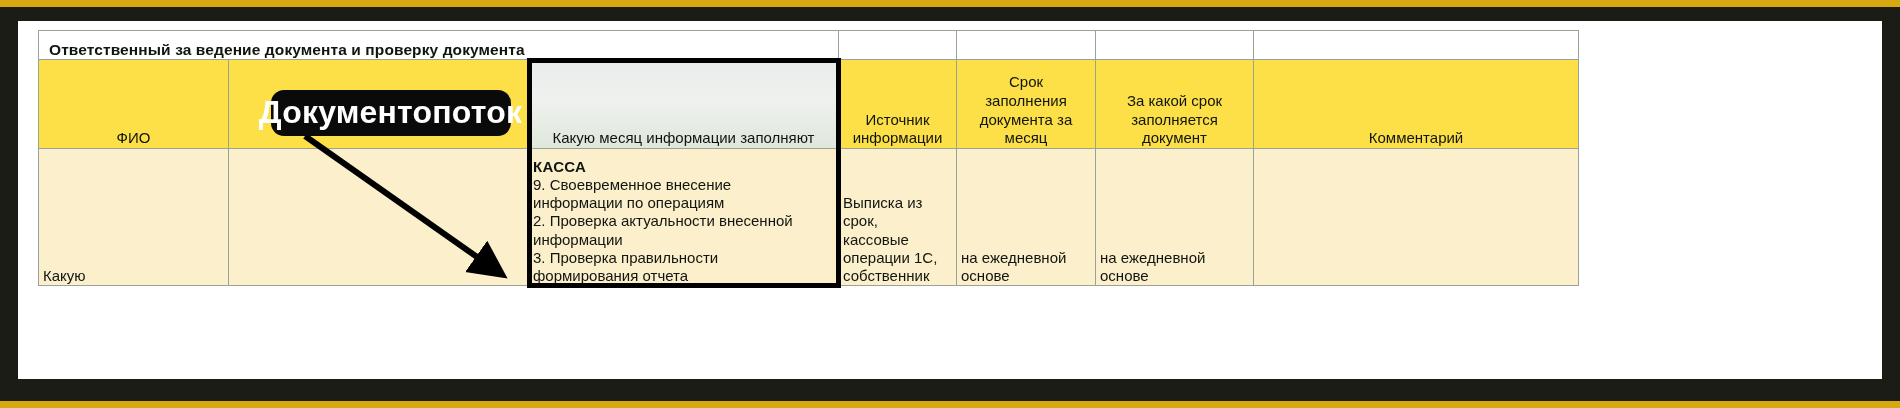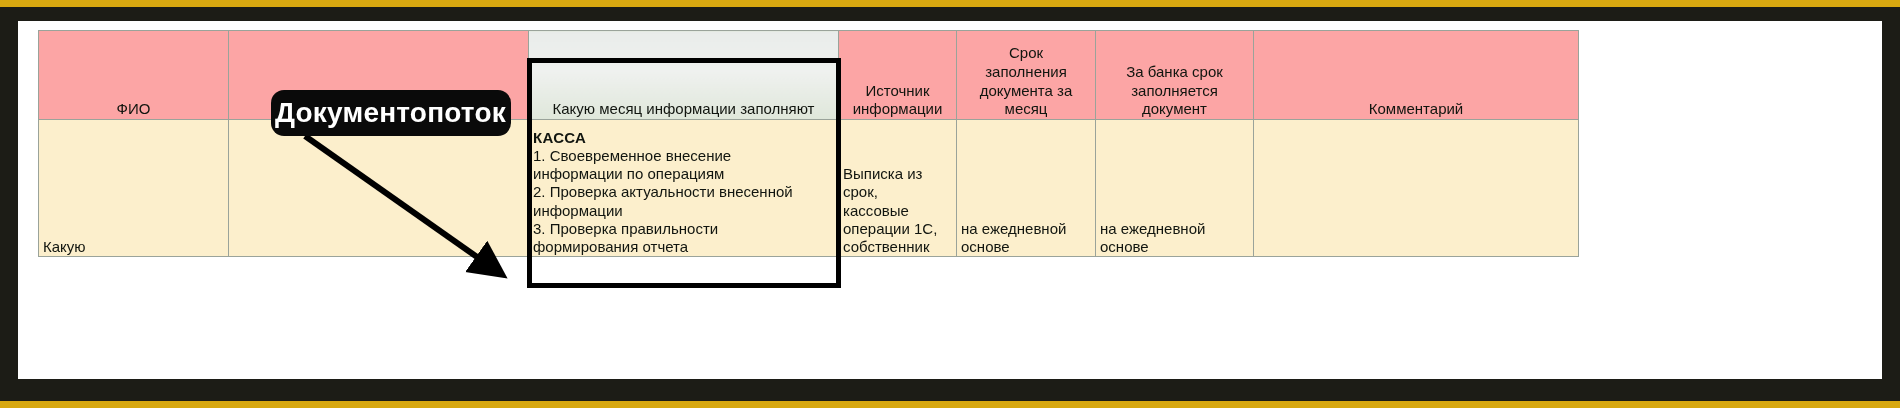--- a/index.html
+++ b/index.html
@@ -53,21 +53,21 @@
   .c-term     {width:139px;}
   .c-period   {width:158px;}
   .c-comment  {width:325px;}
 
   
   tr.title-row td{height:28px;vertical-align:middle;background:#ffffff;border-color:#9aa39a;}
   .title-cell{font-weight:bold;font-size:15.5px;text-align:left;padding-left:6px;letter-spacing:.1px;}
 
   
   tr.head-row td{
-    background:#fca5a5;
+    background:#fde047;
     height:88px;
     text-align:center;
     vertical-align:bottom;
     padding-bottom:5px;
     font-size:15px;
   }
   tr.head-row td.grad{
     background:linear-gradient(180deg,#e9ecea 0%, #eff1ef 45%, #dfe7da 100%);
   }
   .hdr-multiline{display:block;line-height:1.25;white-space:pre-line;}
@@ -92,21 +92,21 @@
     z-index:6;
   }
 
   
   #callout{
     position:absolute;
     background:#0a0a0a;
     color:#ffffff;
     border-radius:13px;
     font-weight:bold;
-    font-size:28px;
+    font-size:32px;
     letter-spacing:.2px;
     display:flex;align-items:center;justify-content:center;
     z-index:10;
     white-space:nowrap;
   }
   #arrow-svg{position:absolute;z-index:9;pointer-events:none;}
 </style>
 </head>
 <body>
 
@@ -125,20 +125,29 @@
         <col class="c-fio">
           <col class="c-flow">
           <col class="c-part">
         <col class="c-src">
           <col class="c-term">
           <col class="c-period">
           <col class="c-comment">
       </colgroup>
 
       <tbody>
+          <tr class="title-row">
+        <td colspan="3">
+          <span class="title-cell">Ответственный за ведение документа и проверку документа</span>
+        </td>
+        <td></td>
+        <td></td>
+        <td></td>
+        <td></td>
+      </tr>
 
       <tr class="head-row">
         <td>
           <span class="hdr-multiline">ФИО</span>
         </td>
         <td>
           <span class="hdr-multiline"></span>
         </td>
         <td class="grad">
           <span class="hdr-multiline">Какую месяц информации заполняют</span>
@@ -147,39 +156,39 @@
           <span class="hdr-multiline">Источник
 информации</span>
         </td>
         <td>
           <span class="hdr-multiline">Срок
 заполнения
 документа за
 месяц</span>
         </td>
         <td>
-          <span class="hdr-multiline">За банка срок
+          <span class="hdr-multiline">За какой срок
 заполняется
 документ</span>
         </td>
         <td>
           <span class="hdr-multiline">Комментарий</span>
         </td>
       </tr>
 
       <tr class="body-row">
         <td>
           <span class="cell-text">Какую</span>
         </td>
         <td>
           <span class="cell-text"></span>
         </td>
         <td>
           <span class="kassa-title">КАССА</span>
-          <span class="cell-text">1. Своевременное внесение
+          <span class="cell-text">9. Своевременное внесение
 информации по операциям
 2. Проверка актуальности внесенной
 информации
 3. Проверка правильности
 формирования отчета</span>
         </td>
         <td>
           <span class="cell-text">Выписка из
 срок,
 кассовые

